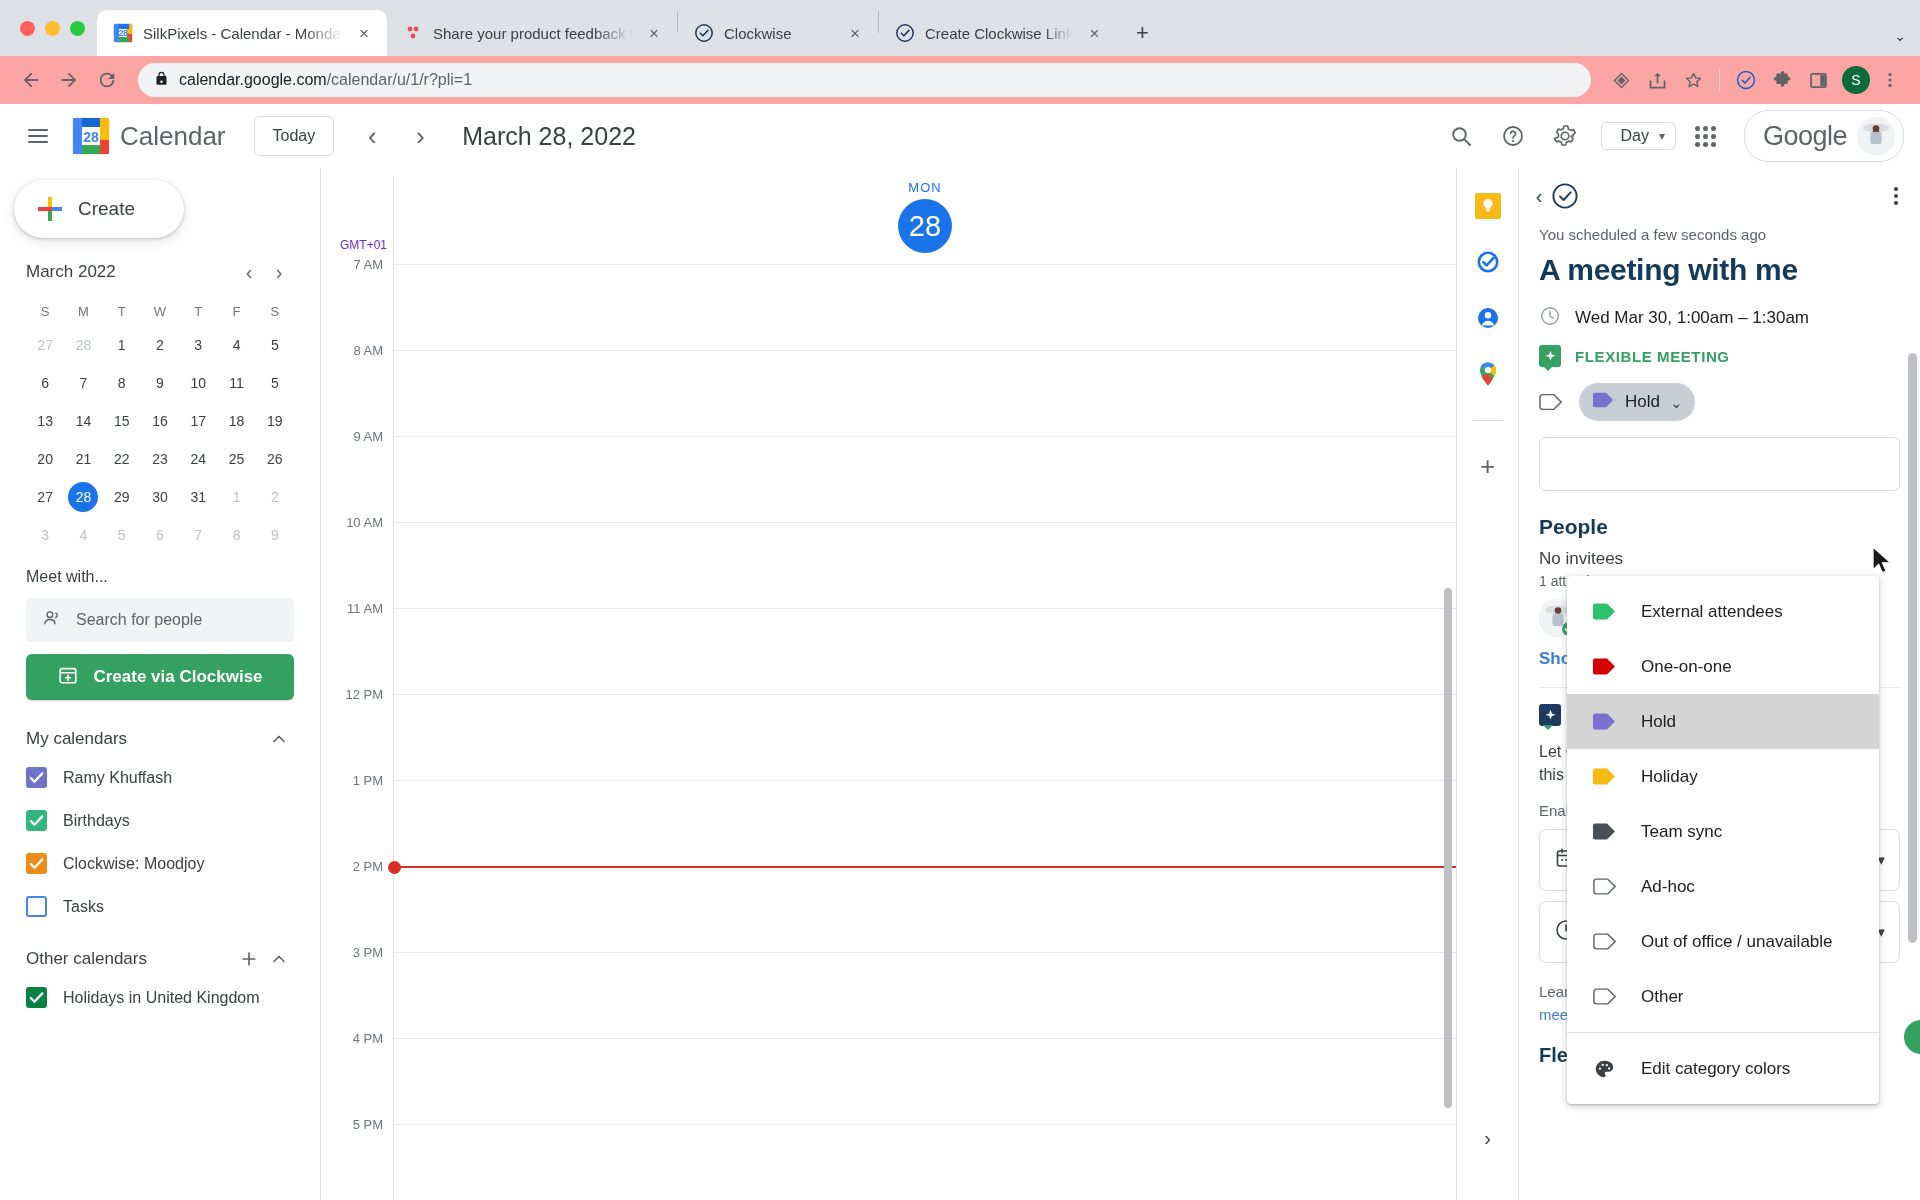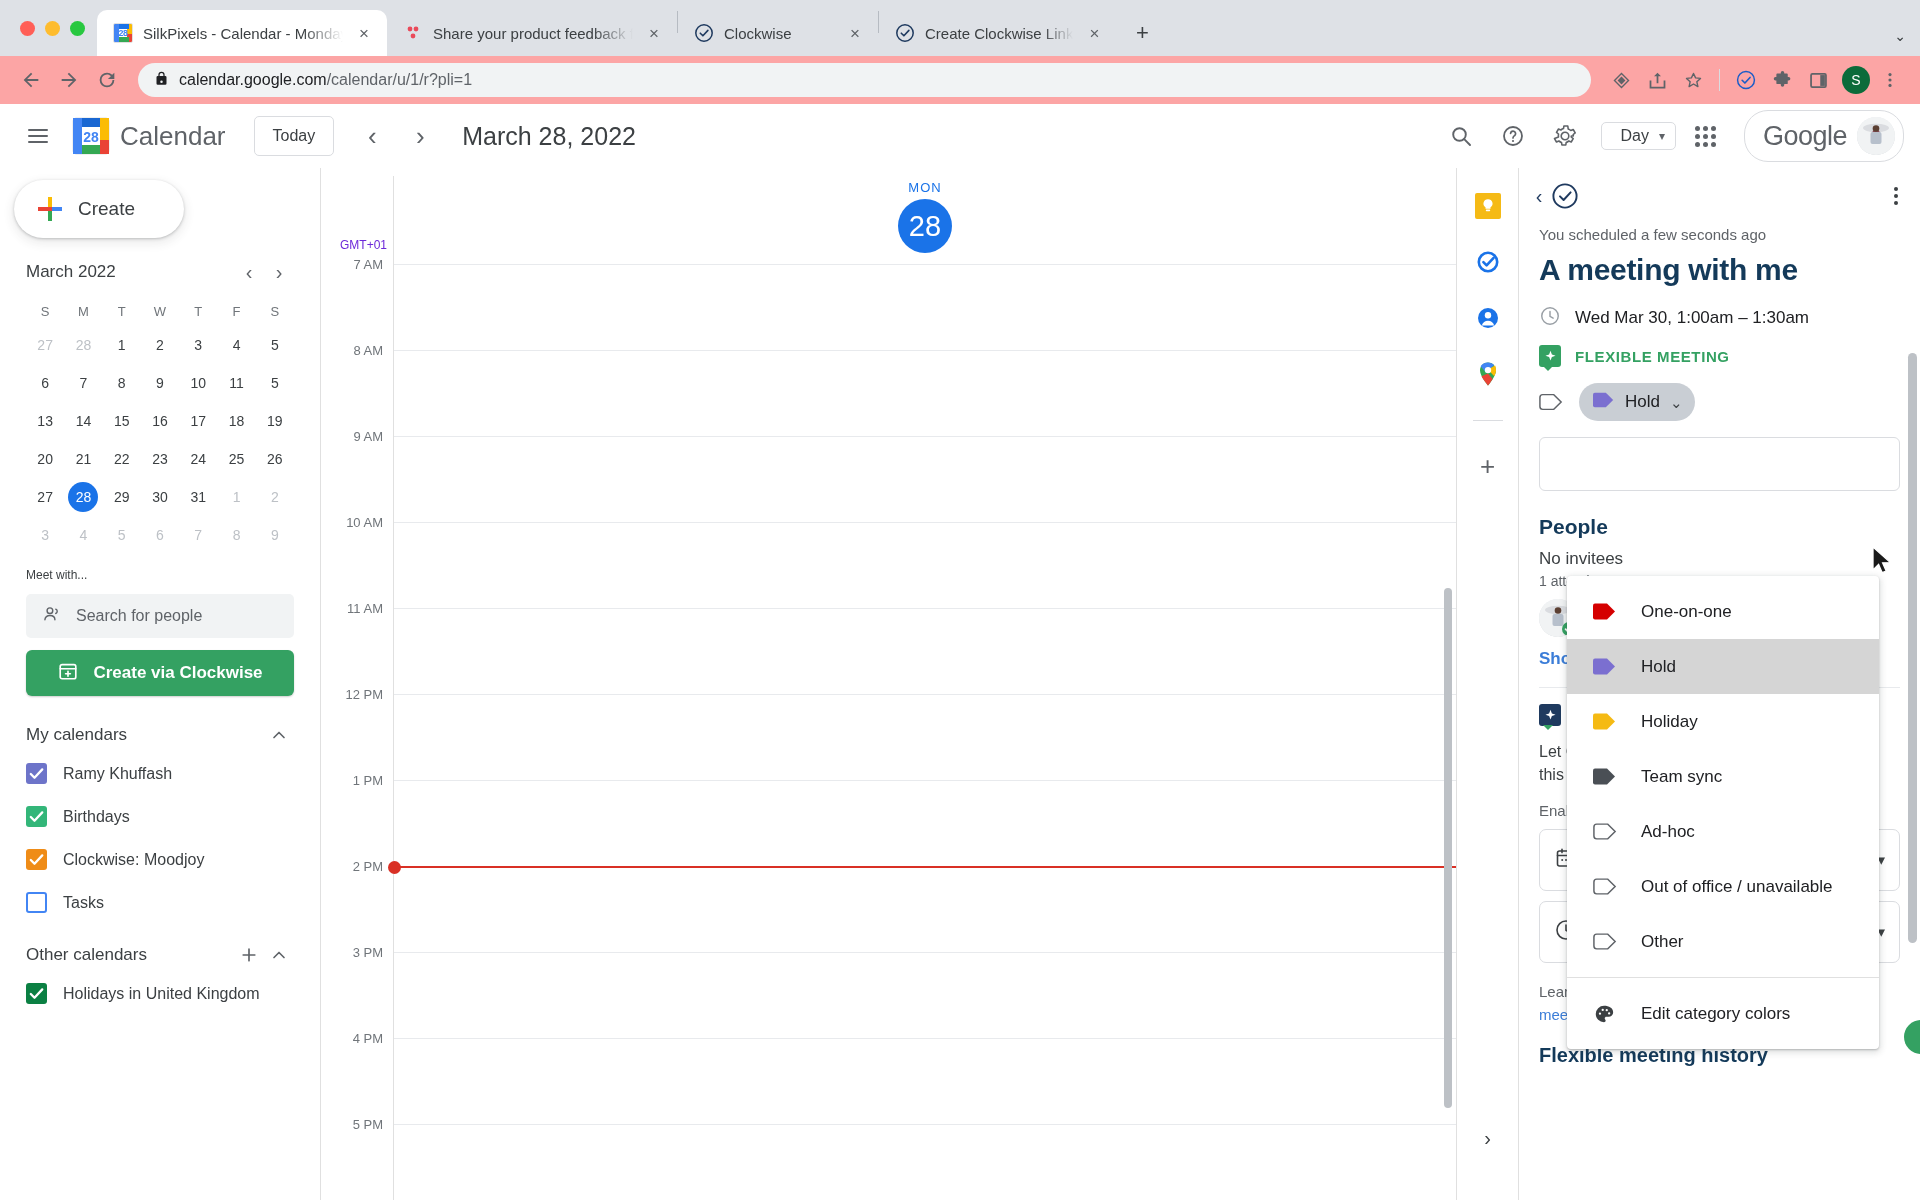--- a/index.html
+++ b/index.html
@@ -160,21 +160,21 @@
     font-size: 14px; color: #3c4043; text-align: center; height: 38px; width: 14.28%;
   }
   table.minitable td span {
     display:inline-flex; align-items:center; justify-content:center;
     width: 30px; height: 30px; border-radius: 50%;
   }
   table.minitable td.muted span { color: #bdc1c6; }
   table.minitable td.sel span { background: #1a73e8; color: #fff; font-weight: 500; }
 
   .meetwith { padding: 14px 26px 0 26px; }
-  .sb-label { font-size: 12px; color: #3c4043; margin-bottom: 12px; }
+  .sb-label { font-size: 16px; color: #3c4043; margin-bottom: 12px; }
   .search-people {
     height: 44px; background: #f1f3f4; border-radius: 5px; display: flex; align-items: center;
     gap: 14px; padding: 0 16px; color: #5f6368; font-size: 16px;
   }
   .cw-btn {
     margin-top: 12px; height: 46px; background: #34a162; border-radius: 6px;
     display: flex; align-items: center; justify-content: center; gap: 14px;
     color: #fff; font-size: 17px; font-weight: 600;
     box-shadow: 0 1px 2px rgba(0,0,0,.2);
   }
@@ -894,20 +894,28 @@
           <div class="cw-history">Flexible meeting history</div>
         </div>
 
         <div class="green-pill" style="top:852px;"></div>
         <div class="cw-scroll"></div>
 
         <div class="catmenu" id="catmenu">
             <div class="catitem">
               <span class="tagico">
                 <svg width="24" height="17" viewBox="0 0 24 16">
+                  <path d="M0 2a2 2 0 012-2h12l8 8-8 8H2a2 2 0 01-2-2z" fill="#2ec16b"></path>
+                </svg>
+              </span>
+              <span>External attendees</span>
+            </div>
+            <div class="catitem">
+              <span class="tagico">
+                <svg width="24" height="17" viewBox="0 0 24 16">
                   <path d="M0 2a2 2 0 012-2h12l8 8-8 8H2a2 2 0 01-2-2z" fill="#d50000"></path>
                 </svg>
               </span>
               <span>One-on-one</span>
             </div>
             <div class="catitem sel">
               <span class="tagico">
                 <svg width="24" height="17" viewBox="0 0 24 16">
                   <path d="M0 2a2 2 0 012-2h12l8 8-8 8H2a2 2 0 01-2-2z" fill="#7b6fd0"></path>
                 </svg>

